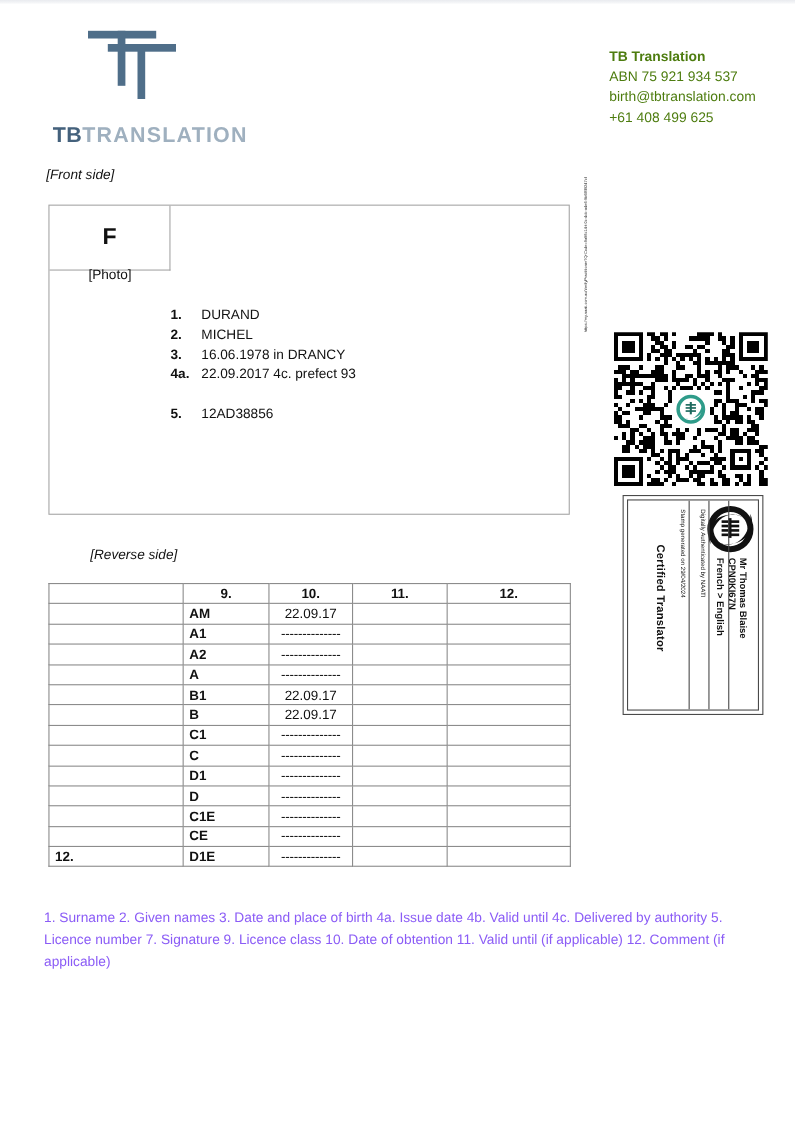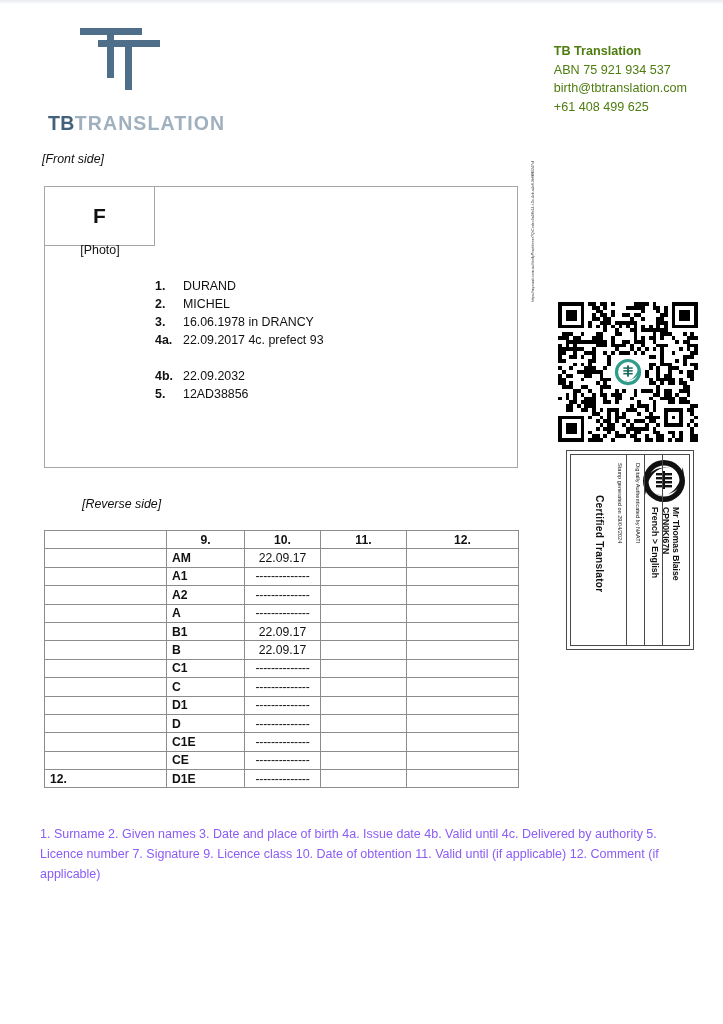--- a/index.html
+++ b/index.html
@@ -130,21 +130,20 @@
     </div>
     <div class="photo-label">[Photo]</div>
 
 
     <div class="fields">
       <span class="row"><span class="num">1.</span><span>DURAND</span></span>
       <span class="row"><span class="num">2.</span><span>MICHEL</span></span>
       <span class="row"><span class="num">3.</span><span>16.06.1978 in DRANCY</span></span>
       <span class="row"><span class="num">4a.</span><span>22.09.2017    4c.    prefect 93</span></span>
       <span class="gap"></span>
-      <span class="row"><span class="num">4b.</span><span>22.09.2032</span></span>
       <span class="row"><span class="num">5.</span><span>12AD38856</span></span>
     </div>
 
     <div class="sig-row">
       <span class="num">7.</span><span>[Signature]</span>
     </div>
 
     <div class="class-row">
       <span class="num">9.</span><span>AM/B1/B</span>
     </div>

